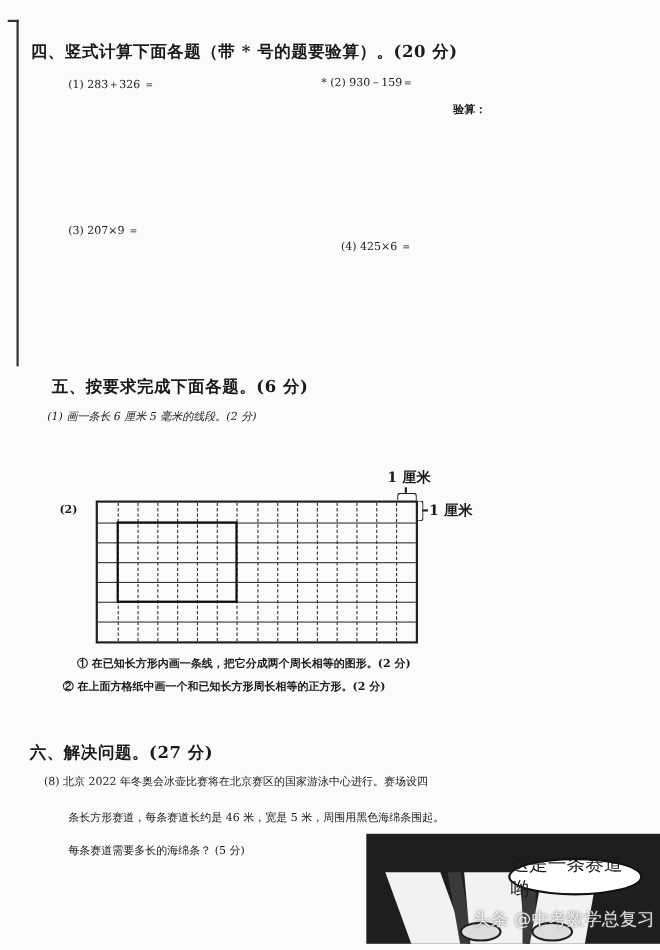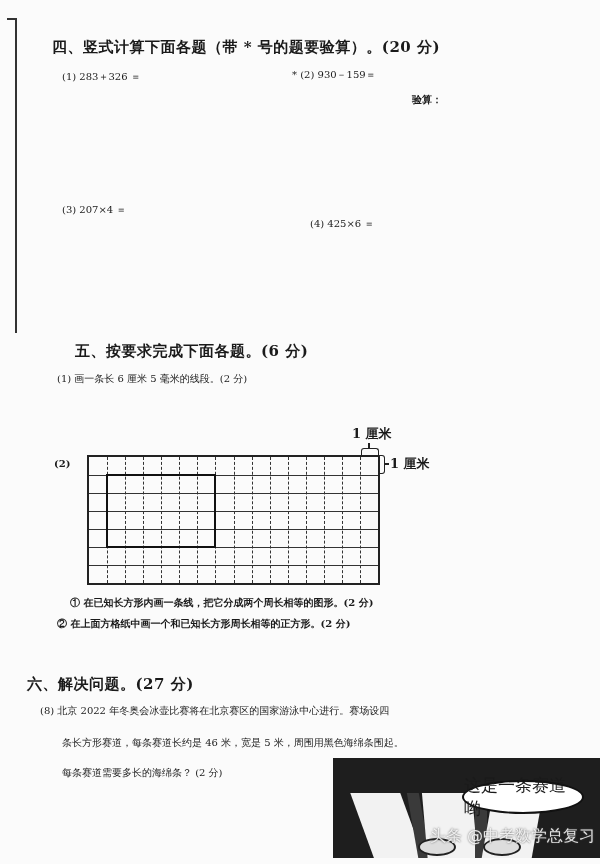--- a/index.html
+++ b/index.html
@@ -38,32 +38,32 @@
     display:flex; align-items:center; justify-content:center; }
   .watermark { position:absolute; left:430px; top:826px; font-family:"DejaVu Sans", sans-serif;
     font-size:16px; color:rgba(255,255,255,0.85); text-shadow:0 0 2px #555; }
 </style>
 </head>
 <body>
 
 <div class="border-tick"></div>
 <div class="border-line"></div>
 
-<div class="abs h" style="left:52px; top:38px;">四、竖式计算下面各题（带 * 号的题要验算）。(20 分)</div>
+<div class="abs h" style="left:28px; top:38px;">四、竖式计算下面各题（带 * 号的题要验算）。(20 分)</div>
 <div class="abs q" style="left:62px; top:70px;">(1) 283＋326 ＝</div>
 <div class="abs q" style="left:292px; top:68px;">
   <span>*</span>
   <span>(2) 930－159＝</span>
 </div>
 <div class="abs q b" style="left:412px; top:93px;">验算：</div>
-<div class="abs q" style="left:62px; top:203px;">(3) 207×4 ＝</div>
+<div class="abs q" style="left:62px; top:203px;">(3) 207×9 ＝</div>
 <div class="abs q" style="left:310px; top:217px;">(4) 425×6 ＝</div>
 
-<div class="abs h" style="left:47px; top:342px;margin-left:28px;">五、按要求完成下面各题。(6 分)</div>
-<div class="abs q" style="left:57px; top:372px;">(1) 画一条长 6 厘米 5 毫米的线段。(2 分)</div>
+<div class="abs h" style="left:47px; top:342px;">五、按要求完成下面各题。(6 分)</div>
+<div class="abs q" style="left:43px; top:372px;font-style:italic;">(1) 画一条长 6 厘米 5 毫米的线段。(2 分)</div>
 <div class="abs q b" style="left:54px; top:458px;">(2)</div>
 
 <div class="abs q b" style="left:352px; top:425px; font-size:13px;">1 厘米</div>
 <div class="bracket-top-tick"></div>
 <div class="bracket-top"></div>
 <div class="bracket-right"></div>
 <div class="bracket-right-tick"></div>
 <div class="abs q b" style="left:390px; top:455px; font-size:13px;">1 厘米</div>
 
 <div class="grid" id="grid">
@@ -90,21 +90,21 @@
     <div class="v-line" style="left: 270.938px;"></div>
     <div class="rect-known" style="left: 17.0625px; top: 17px; width: 110.375px; height: 74px;"></div>
   </div>
 
 <div class="abs q b" style="left:70px; top:596px;">① 在已知长方形内画一条线，把它分成两个周长相等的图形。(2 分)</div>
 <div class="abs q b" style="left:57px; top:617px;">② 在上面方格纸中画一个和已知长方形周长相等的正方形。(2 分)</div>
 
 <div class="abs h" style="left:27px; top:675px;">六、解决问题。(27 分)</div>
 <div class="abs q" style="left:40px; top:704px;">(8) 北京 2022 年冬奥会冰壶比赛将在北京赛区的国家游泳中心进行。赛场设四</div>
 <div class="abs q" style="left:62px; top:736px;">条长方形赛道，每条赛道长约是 46 米，宽是 5 米，周围用黑色海绵条围起。</div>
-<div class="abs q" style="left:62px; top:766px;">每条赛道需要多长的海绵条？ (2 分)</div>
+<div class="abs q" style="left:62px; top:766px;">每条赛道需要多长的海绵条？ (5 分)</div>
 
 <div class="picture">
   <div class="lane" style="left:30px; top:35px; width:50px; height:70px; transform:skewX(20deg);"></div>
   <div class="stripe" style="left:80px; top:35px; width:12px; height:70px; transform:skewX(10deg);"></div>
   <div class="lane" style="left:92px; top:35px; width:50px; height:70px; transform:skewX(5deg);"></div>
   <div class="stripe" style="left:142px; top:35px; width:12px; height:70px;"></div>
   <div class="lane" style="left:154px; top:35px; width:50px; height:70px; transform:skewX(-10deg);"></div>
   <div class="target" style="left:85px; top:80px; width:34px; height:14px;"></div>
   <div class="target" style="left:150px; top:80px; width:34px; height:14px;"></div>
 </div>

